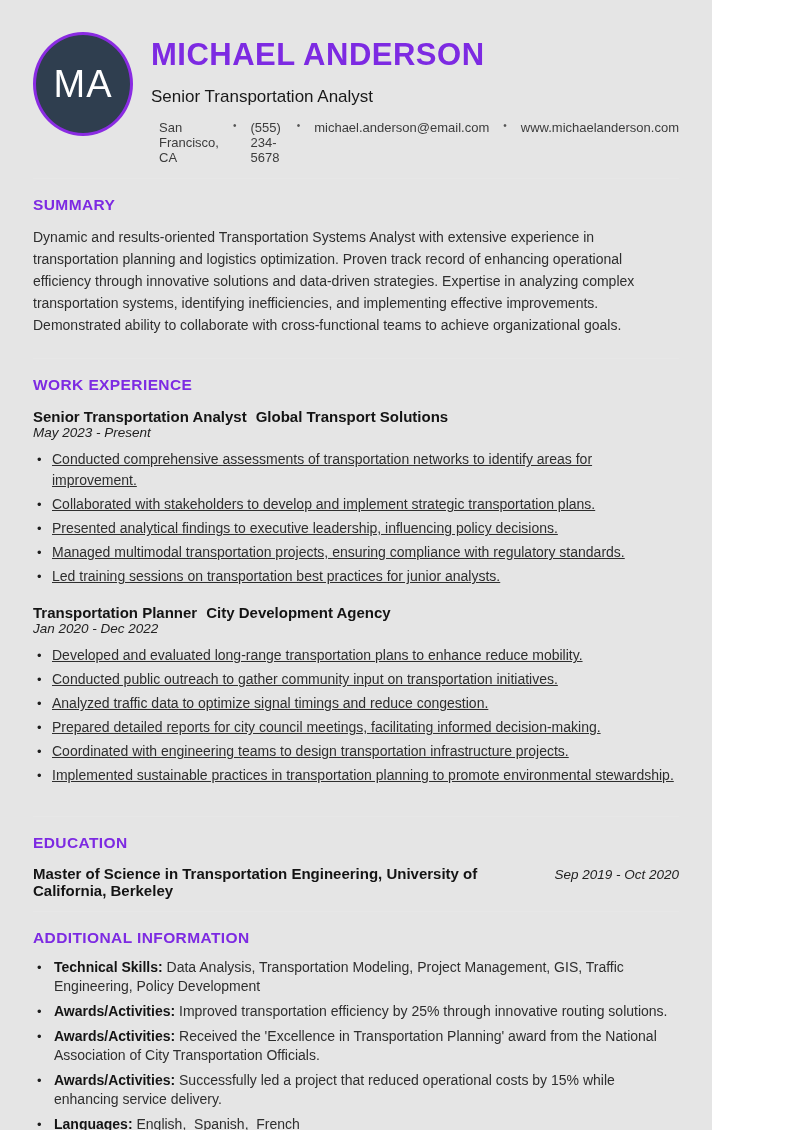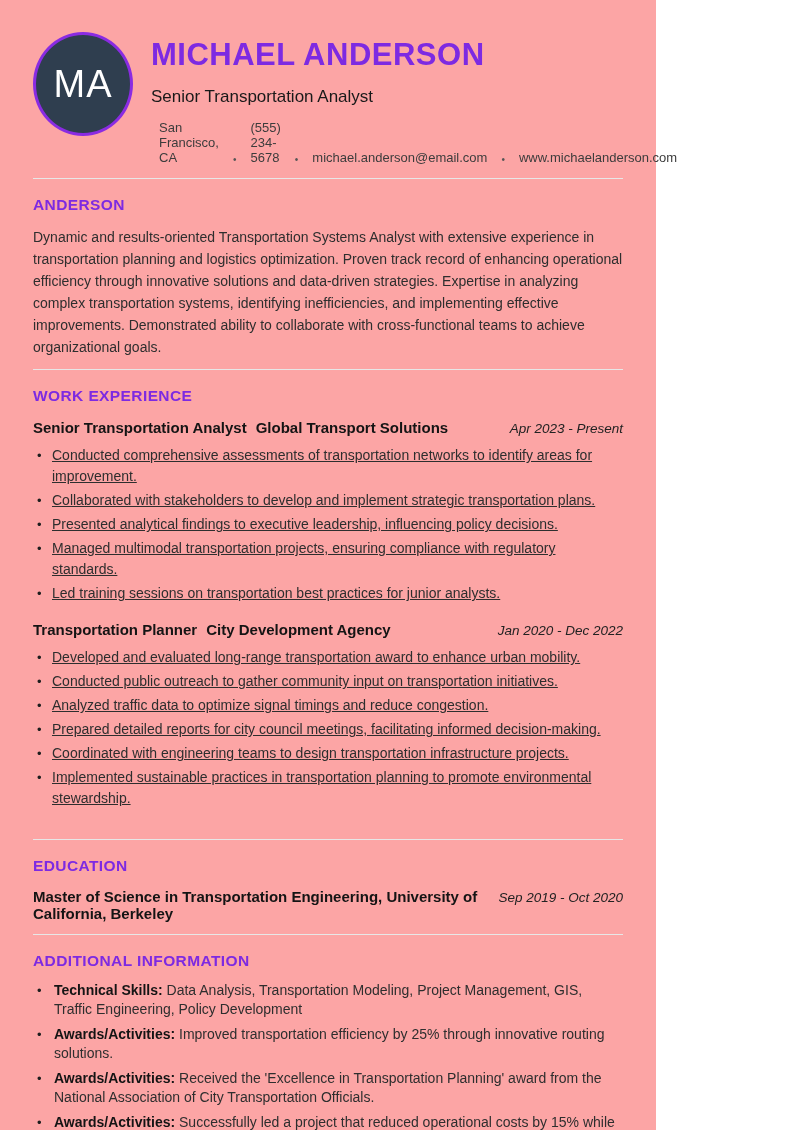--- a/index.html
+++ b/index.html
@@ -11,57 +11,57 @@
     --heading-text:#141414;
   }
   *{box-sizing:border-box;margin:0;padding:0;}
   html,body{background:#ffffff;}
   body{
     width:800px;height:1130px;
     font-family:"Liberation Sans","DejaVu Sans",sans-serif;
     color:var(--text);
     overflow:hidden;
   }
-  .page{width:656px;height:1130px;padding:32px 33px 40px 33px;background:#fca5a5;}
+  .page{width:712px;height:1130px;padding:32px 33px 40px 33px;background:#e5e5e5;}
 
   
   .header{display:flex;align-items:flex-start;gap:18px;}
   .avatar{
     width:100px;height:104px;border-radius:50%;
     background:var(--avatar-bg);
     border:3px solid var(--avatar-ring);
     display:flex;align-items:center;justify-content:center;
     flex:0 0 auto;
   }
   .avatar-initials{color:#fff;font-size:38px;font-weight:400;letter-spacing:1px;}
   .header-text{padding-top:6px;}
   .candidate-name{
     color:var(--accent);font-size:31px;font-weight:bold;letter-spacing:0.5px;line-height:1.1;
   }
   .candidate-title{color:#191919;font-size:17px;font-weight:500;margin-top:15px;}
   .contact-row{
-    display:flex;align-items:flex-end;gap:14px;
+    display:flex;align-items:flex-start;gap:14px;
     margin-top:13px;margin-left:8px;
     font-size:13px;color:#3c3c3c;
   }
   .contact-sep{color:#555;font-size:10px;}
 
   
   .section{border-top:1px solid var(--divider);padding-top:17px;}
   .section-summary{margin-top:13px;}
   .section-heading{
     color:var(--accent);font-size:15.5px;font-weight:bold;letter-spacing:0.4px;
   }
   .summary-text{margin-top:12px;font-size:14px;line-height:22px;color:var(--text);}
-  .section + .section{margin-top:11px;}
+  .section + .section{margin-top:22px;}
 
   
   .job{margin-top:14px;}
   .job + .job{margin-top:17px;}
-  .job-header{display:flex;justify-content:space-between;align-items:flex-end;}
+  .job-header{display:flex;justify-content:space-between;align-items:flex-start;flex-direction:column;}
   .job-title-line{font-size:15px;font-weight:bold;color:var(--heading-text);}
   .job-company{margin-left:9px;}
   .dates{font-size:13.5px;font-style:italic;color:#222;white-space:nowrap;flex:0 0 auto;}
   ul.bullets{list-style:none;margin-top:9px;text-decoration:underline;}
   ul.bullets li{
     position:relative;padding-left:19px;
     font-size:14px;line-height:21px;margin-bottom:3px;color:var(--text);
   }
   ul.bullets li::before{
     content:"\2022";position:absolute;left:4px;top:0;
@@ -104,52 +104,52 @@
         <span>(555) 234-5678</span>
         <span class="contact-sep">•</span>
         <span>michael.anderson@email.com</span>
         <span class="contact-sep">•</span>
         <span>www.michaelanderson.com</span>
       </div>
     </div>
   </div>
 
   <div class="section section-summary">
-    <div class="section-heading">ANDERSON</div>
+    <div class="section-heading">SUMMARY</div>
     <p class="summary-text">Dynamic and results-oriented Transportation Systems Analyst with extensive experience in transportation planning and logistics optimization. Proven track record of enhancing operational efficiency through innovative solutions and data-driven strategies. Expertise in analyzing complex transportation systems, identifying inefficiencies, and implementing effective improvements. Demonstrated ability to collaborate with cross-functional teams to achieve organizational goals.</p>
   </div>
 
   <div class="section section-work">
     <div class="section-heading">WORK EXPERIENCE</div>
 
     <div class="job">
       <div class="job-header">
         <div class="job-title-line">
           <span>Senior Transportation Analyst</span><span class="job-company">Global Transport Solutions</span>
         </div>
-        <span class="dates">Apr 2023 - Present</span>
+        <span class="dates">May 2023 - Present</span>
       </div>
       <ul class="bullets">
         <li>Conducted comprehensive assessments of transportation networks to identify areas for improvement.</li>
         <li>Collaborated with stakeholders to develop and implement strategic transportation plans.</li>
         <li>Presented analytical findings to executive leadership, influencing policy decisions.</li>
         <li>Managed multimodal transportation projects, ensuring compliance with regulatory standards.</li>
         <li>Led training sessions on transportation best practices for junior analysts.</li>
       </ul>
     </div>
 
     <div class="job">
       <div class="job-header">
         <div class="job-title-line">
           <span>Transportation Planner</span><span class="job-company">City Development Agency</span>
         </div>
         <span class="dates">Jan 2020 - Dec 2022</span>
       </div>
       <ul class="bullets">
-        <li>Developed and evaluated long-range transportation award to enhance urban mobility.</li>
+        <li>Developed and evaluated long-range transportation plans to enhance reduce mobility.</li>
         <li>Conducted public outreach to gather community input on transportation initiatives.</li>
         <li>Analyzed traffic data to optimize signal timings and reduce congestion.</li>
         <li>Prepared detailed reports for city council meetings, facilitating informed decision-making.</li>
         <li>Coordinated with engineering teams to design transportation infrastructure projects.</li>
         <li>Implemented sustainable practices in transportation planning to promote environmental stewardship.</li>
       </ul>
     </div>
   </div>
 
   <div class="section section-education" style="margin-top:30px;">

